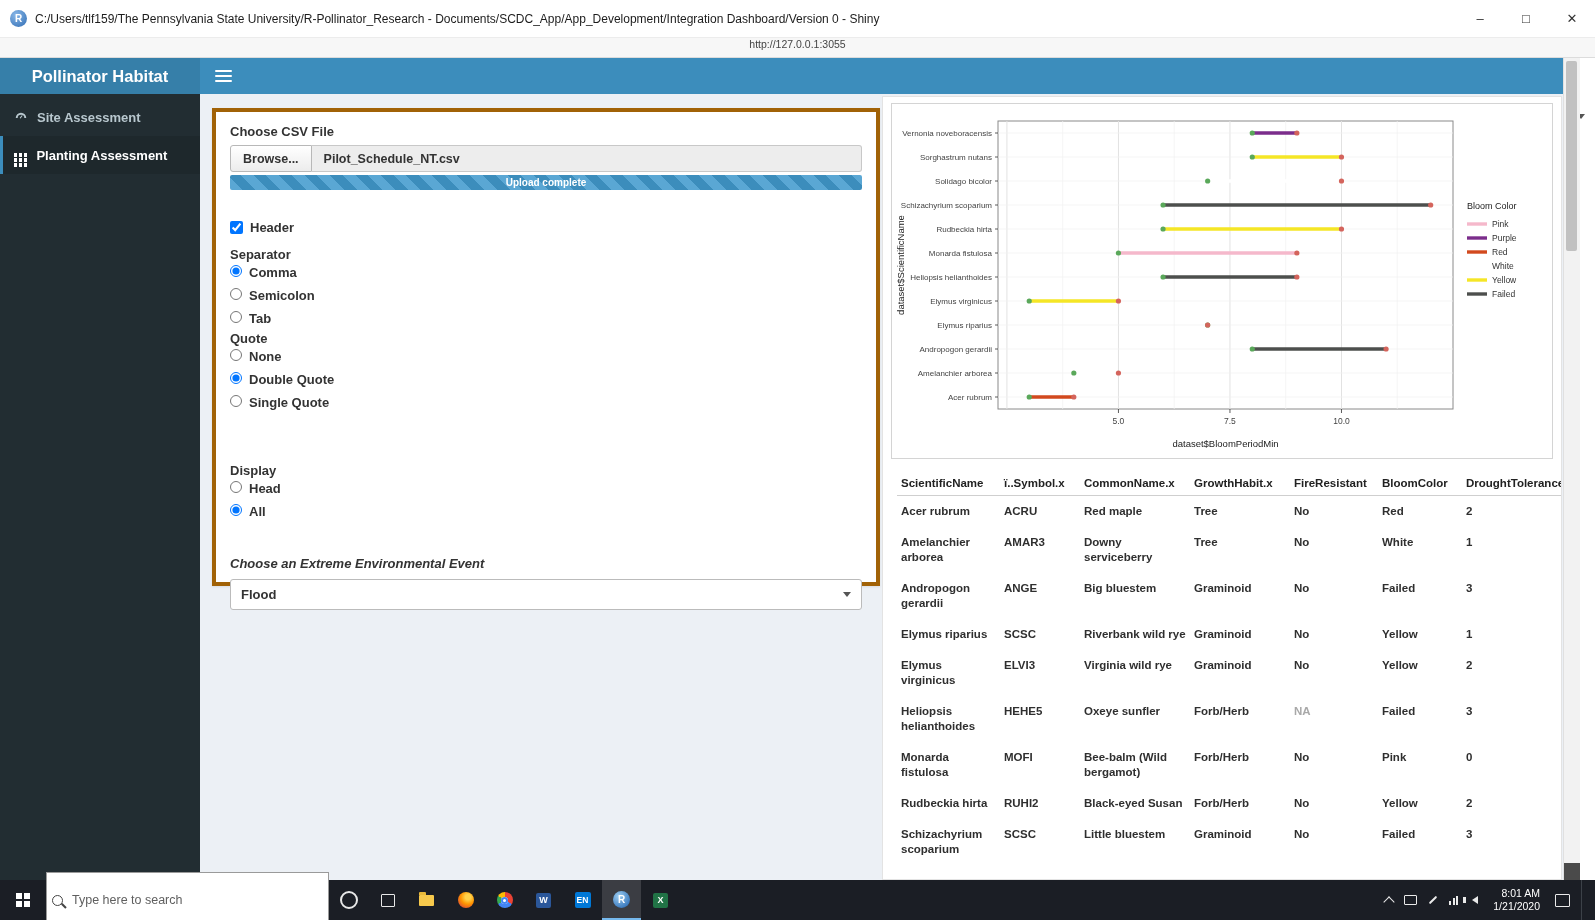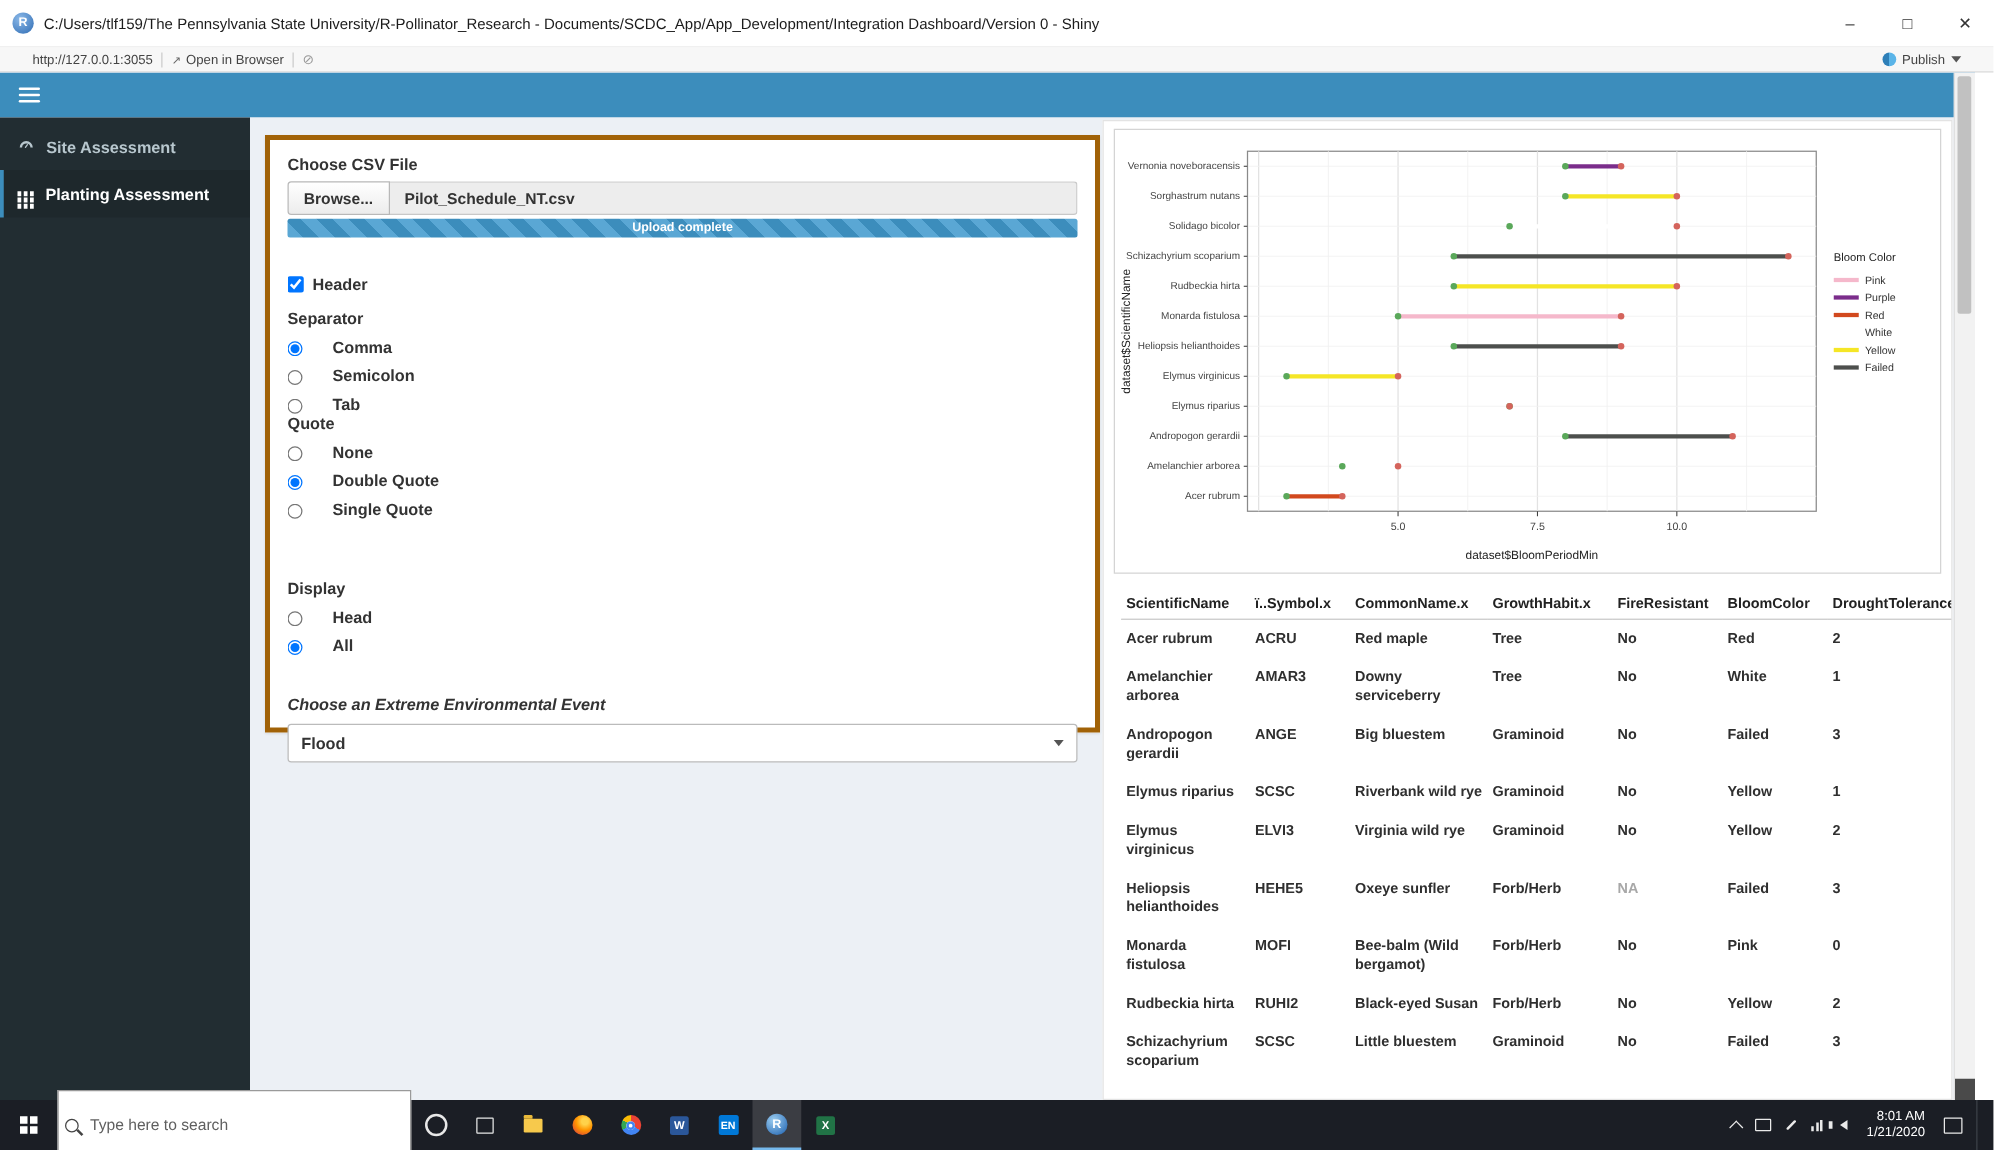--- a/index.html
+++ b/index.html
@@ -13,21 +13,21 @@
   .win-app-icon{width:17px;height:17px;border-radius:50%;flex:0 0 auto;
             background:radial-gradient(circle at 35% 30%,#8ab8e8,#2f6cb3);
             color:#fff;font-size:10px;font-weight:700;display:flex;align-items:center;justify-content:center;margin-right:8px;}
   .win-title{font-size:12px;color:#1c1c1c;white-space:nowrap;}
   .win-controls{margin-left:auto;display:flex;height:100%;}
   .win-btn{width:46px;height:100%;display:flex;align-items:center;justify-content:center;font-size:13px;color:#333;}
 
   
   .toolbar{position:absolute;left:0;top:38px;width:100%;height:20px;background:#f7f7f7;
            border-bottom:1px solid #dcdcdc;display:flex;align-items:center;gap:7px;
-           padding:0 26px;box-sizing:border-box;font-size:10.5px;color:#444;}
+           padding:0 10px;box-sizing:border-box;font-size:10.5px;color:#444;flex-direction:column;}
   .tb-sep{width:1px;height:12px;background:#ccc;}
   .tb-link{display:flex;align-items:center;gap:4px;}
   .tb-arrow{font-size:9px;color:#666;}
   .tb-slash{color:#999;font-size:11px;}
   .tb-right{margin-left:auto;display:flex;align-items:center;gap:5px;}
   .publish-icon{width:11px;height:11px;border-radius:50%;
             background:conic-gradient(#5ab4e8 0 50%,#2e7fb8 50% 100%);}
   .caret-down{width:0;height:0;border-left:4px solid transparent;border-right:4px solid transparent;border-top:5px solid #555;}
 
   
@@ -63,21 +63,21 @@
              padding:0 12px;display:flex;align-items:center;font-size:12.5px;font-weight:700;color:#333;}
   .progress{margin-top:3px;height:15px;border-radius:2px;display:flex;align-items:center;justify-content:center;
             background:repeating-linear-gradient(45deg,#5aa7d4 0 9px,#3c8dbc 9px 18px);
             color:#fff;font-size:10px;font-weight:700;}
   .chk-row{margin-top:30px;display:flex;align-items:center;gap:7px;font-size:13px;font-weight:700;color:#333;}
   .chk-row input{width:13px;height:13px;margin:0;}
   .grp-label{font-size:13px;font-weight:700;color:#333;margin-top:12px;}
   .grp-label.mt-sm{margin-top:0;}
   .grp-label.mt-lg{margin-top:48px;}
   .grp-label.mt-md{margin-top:32px;font-style:italic;}
-  .radio-opt{display:flex;align-items:flex-end;gap:24px;height:20px;margin-top:3px;
+  .radio-opt{display:flex;align-items:flex-start;gap:7px;height:20px;margin-top:3px;
              font-size:13px;font-weight:700;color:#333;}
   .radio-opt input{width:12px;height:12px;margin:0;}
   .select-box{margin-top:8px;height:29px;border:1px solid #bbb;border-radius:3px;background:#fff;
               display:flex;align-items:center;justify-content:space-between;padding:0 10px;
               font-size:13px;font-weight:700;color:#333;}
 
   
   .right-panel{position:absolute;left:682px;top:2px;width:680px;bottom:0;background:#fff;
                border:1px solid #e3e3e3;box-sizing:border-box;overflow:hidden;}
   .chart-wrap{margin:6px 8px 0 8px;border:1px solid #d4d4d4;padding:1px;}
@@ -179,20 +179,21 @@
     <span class="tb-slash">⊘</span>
     <div class="tb-right">
       <span class="publish-icon"></span>
       <span>Publish</span>
       <span class="caret-down"></span>
     </div>
   </div>
 
   <div class="app">
     <div class="app-header">
+      <div class="logo">Pollinator Habitat</div>
       <div class="hamburger">
           <i></i>
           <i></i>
           <i></i>
         </div>
     </div>
 
     <div class="app-body">
       <div class="sidebar">
         <div class="side-item">

